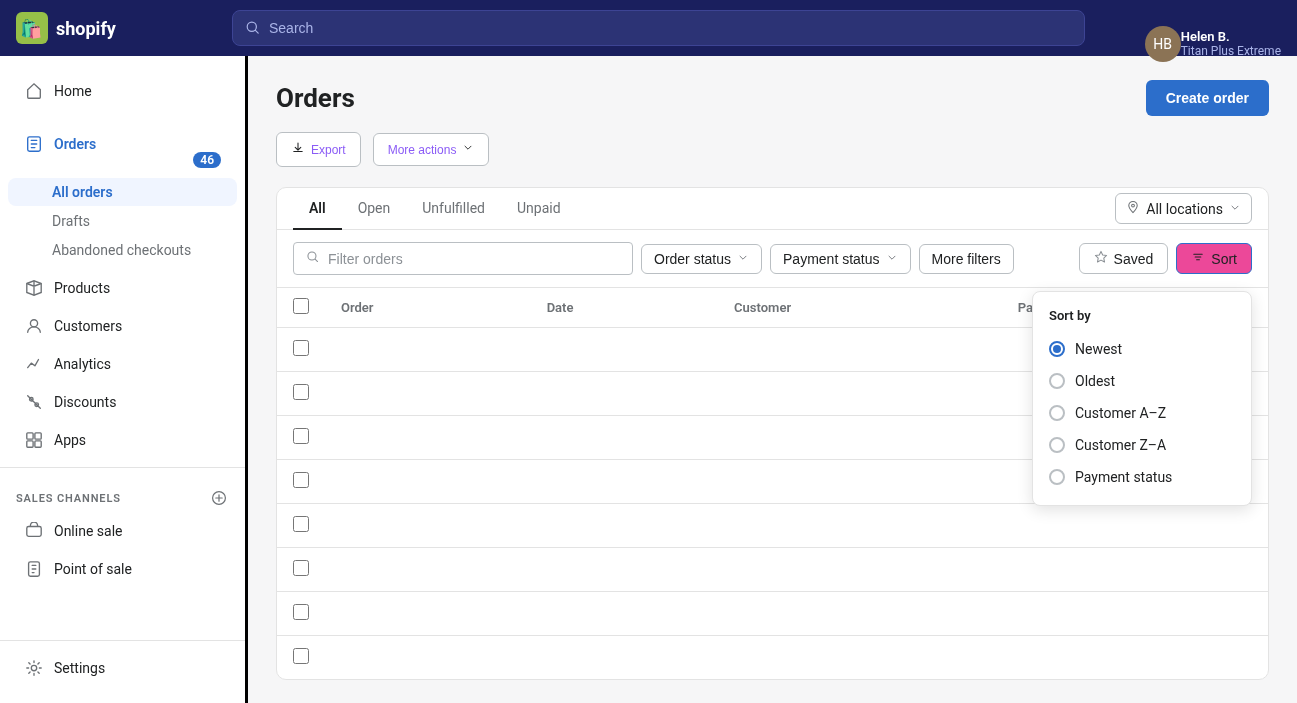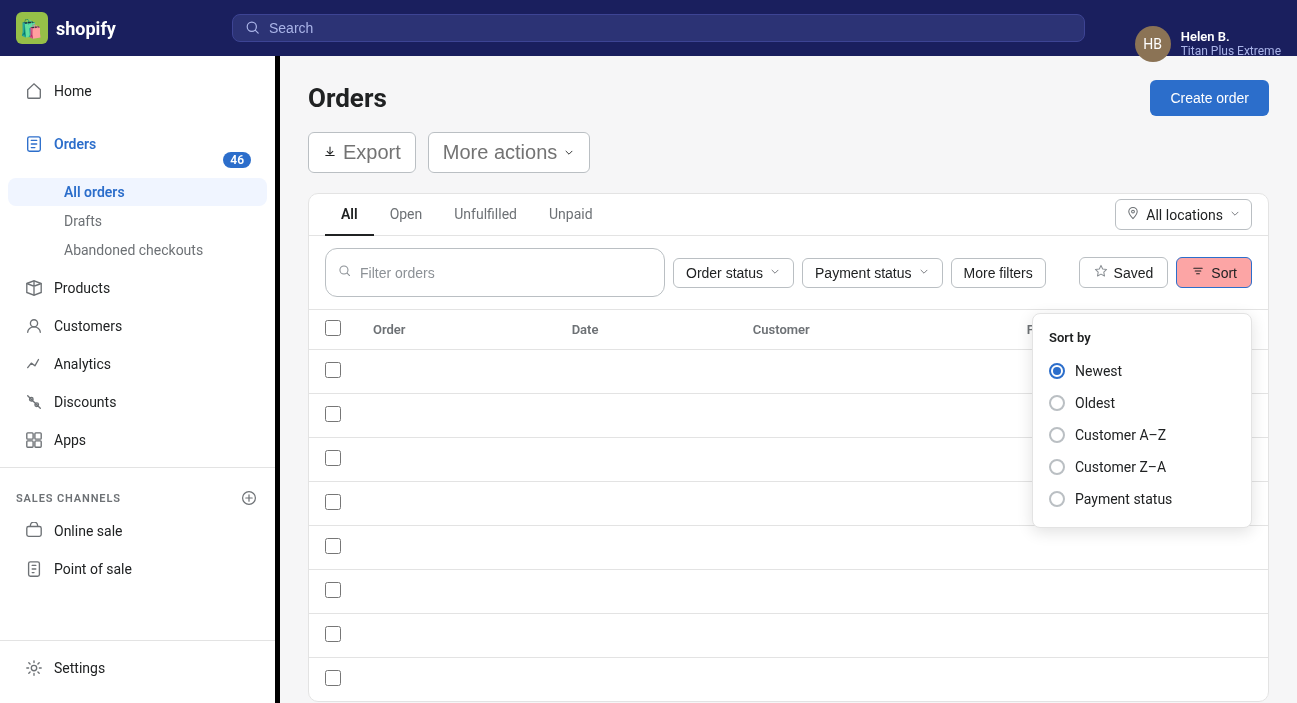--- a/index.html
+++ b/index.html
@@ -32,40 +32,39 @@
       display: flex;
       align-items: center;
       justify-content: center;
       font-size: 18px;
     }
     .search-bar {
       flex: 1;
       background: #2c3375;
       border: 1px solid #3d4494;
       border-radius: 8px;
-      height: 28px;
+      height: 36px;
       display: flex;
       align-items: center;
       padding: 0 12px;
       gap: 8px;
       color: #aab4e8;
     }
     .search-bar input {
       background: transparent;
       border: none;
       outline: none;
       color: #aab4e8;
       font-size: 14px;
       width: 100%;
     }
     .search-bar input::placeholder { color: #aab4e8; }
     .user-area {
       display: flex;
       align-items: center;
-      gap: 10px;
       color: #fff;
       min-width: 180px;
       justify-content: flex-end;
       margin-top: 31px;
     }
     .avatar {
       width: 36px;
       height: 36px;
       border-radius: 50%;
       background: #8b7355;
@@ -82,23 +81,23 @@
 
     
     .main-layout {
       display: flex;
       flex: 1;
       overflow: hidden;
     }
 
     
     .sidebar {
-      width: 280px;
-      background: #fff;
-      border-right: 5px solid #000000;
+      width: 248px;
+      background: #fff;
+      border-right: 3px solid #000000;
       padding: 16px 0;
       display: flex;
       flex-direction: column;
       flex-shrink: 0;
       overflow-y: auto;
     }
     .sidebar-item {
       display: flex;
       align-items: center;
       gap: 10px;
@@ -118,21 +117,21 @@
       border-radius: 10px;
       padding: 1px 7px;
       font-size: 12px;
       font-weight: 600;
       margin-top: 33px;
     }
     .sidebar-sub-items { padding: 0 0 4px 0; }
     .sidebar-sub-item {
       display: flex;
       align-items: flex-start;
-      padding: 6px 16px 6px 56px;
+      padding: 6px 16px 6px 44px;
       color: #6d7175;
       font-size: 14px;
       cursor: pointer;
       margin: 1px 8px;
       border-radius: 8px;
     }
     .sidebar-sub-item.active {
       color: #2c6ecb;
       font-weight: 600;
       background: #f0f5ff;
@@ -187,33 +186,33 @@
       margin-bottom: 20px;
     }
     .btn-secondary {
       display: flex;
       align-items: center;
       gap: 6px;
       padding: 8px 14px;
       border: 1px solid #babfc3;
       border-radius: 6px;
       background: #fff;
-      color: #737373;
-      font-size: 20px;
+      color: #8b5cf6;
+      font-size: 12px;
       cursor: pointer;
       font-weight: 500;
     }
     .btn-primary {
       padding: 10px 20px;
       background: #2c6ecb;
       color: #fff;
       border: none;
       border-radius: 6px;
       font-size: 14px;
-      font-weight: 400;
+      font-weight: 700;
       cursor: pointer;
     }
 
     
     .orders-card {
       background: #fff;
       border-radius: 10px;
       border: 1px solid #e3e3e3;
       overflow: visible;
     }
@@ -257,22 +256,22 @@
       gap: 8px;
       padding: 12px 16px;
       border-bottom: 1px solid #e3e3e3;
       position: relative;
     }
     .filter-input {
       display: flex;
       align-items: center;
       gap: 8px;
       border: 1px solid #babfc3;
-      border-radius: 12px;
-      padding: 14px 12px;
+      border-radius: 4px;
+      padding: 6px 12px;
       flex: 1;
       max-width: 340px;
       background: #fff;
     }
     .filter-input input {
       border: none;
       outline: none;
       font-size: 14px;
       color: #202223;
       width: 100%;
@@ -308,21 +307,21 @@
       align-items: center;
       gap: 6px;
       padding: 6px 14px;
       border: 1px solid #babfc3;
       border-radius: 6px;
       background: #fff;
       color: #202223;
       font-size: 14px;
       cursor: pointer;
     }
-    .sort-btn.active { background: #fca5a5; border-color: #2c6ecb; }
+    .sort-btn.active { background: #ec4899; border-color: #2c6ecb; }
 
     
     .sort-dropdown {
       position: absolute;
       top: calc(100% + 4px);
       right: 16px;
       background: #fff;
       border: 1px solid #e3e3e3;
       border-radius: 8px;
       box-shadow: 0 4px 16px rgba(0,0,0,0.12);

